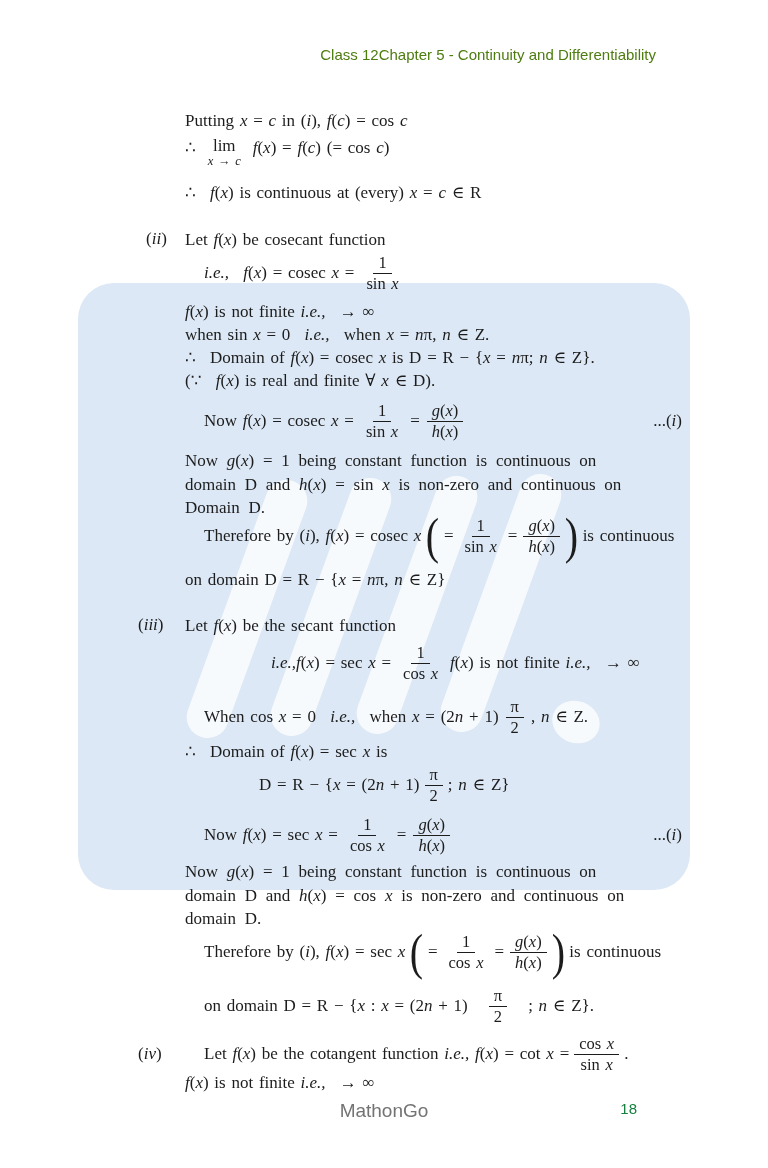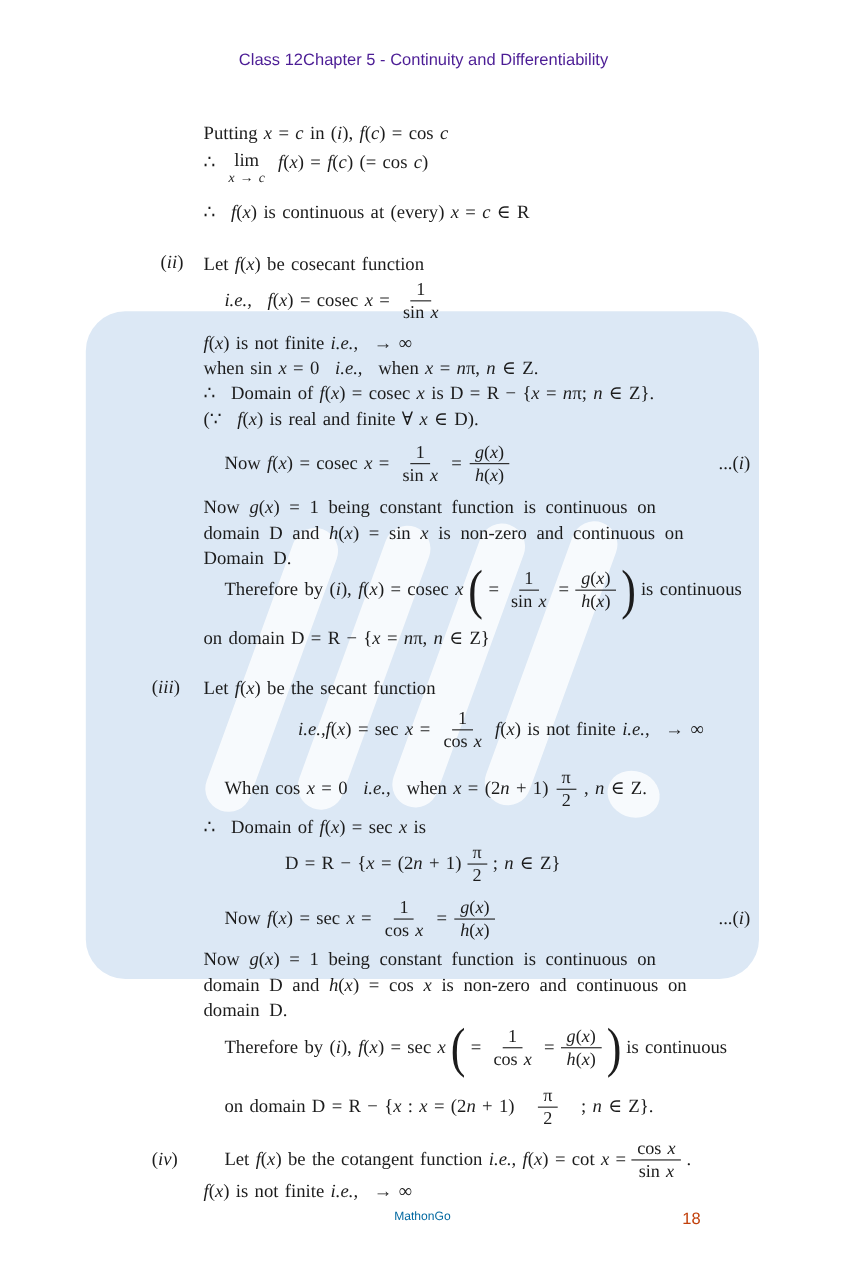--- a/index.html
+++ b/index.html
@@ -1,24 +1,24 @@
 <!DOCTYPE html>
 <html><head>
 <meta charset="utf-8">
 <style>
   html,body{margin:0;padding:0;background:#ffffff;}
   .page{position:relative;width:768px;height:1168px;background:#ffffff;overflow:hidden;
         font-family:"Liberation Serif","DejaVu Serif",serif;color:#1c1c1c;}
   
-  .hdr{position:absolute;top:46px;left:130px;right:128px;display:flex;justify-content:center;
-       font-family:"Liberation Sans","DejaVu Sans",sans-serif;font-size:15px;color:#4c1d95;z-index:3;}
+  .hdr{position:absolute;top:46px;left:130px;right:112px;display:flex;justify-content:flex-end;
+       font-family:"Liberation Sans","DejaVu Sans",sans-serif;font-size:15px;color:#4d7c0f;z-index:3;}
   .ftr-brand{position:absolute;top:1100px;left:0;right:0;text-align:center;
-       font-family:"Liberation Sans","DejaVu Sans",sans-serif;font-size:11px;color:#0369a1;z-index:3;}
+       font-family:"Liberation Sans","DejaVu Sans",sans-serif;font-size:19px;color:#737373;z-index:3;}
   .ftr-page{position:absolute;top:1100px;right:131px;
-       font-family:"Liberation Sans","DejaVu Sans",sans-serif;font-size:15px;color:#c2410c;z-index:3;}
+       font-family:"Liberation Sans","DejaVu Sans",sans-serif;font-size:15px;color:#15803d;z-index:3;}
   
   .wm{position:absolute;left:78px;top:283px;width:612px;height:607px;background:#dce8f5;
       border-radius:36px;z-index:1;}
   .wm .stroke{position:absolute;width:42px;height:272px;background:rgba(255,255,255,0.78);
       border-radius:24px;transform:rotate(20deg);}
   .wm .s1{left:148px;top:190px;}
   .wm .s2{left:232px;top:188px;}
   .wm .s3{left:318px;top:186px;}
   .wm .s4{left:402px;top:184px;}
   .wm .dot{position:absolute;left:474px;top:418px;width:48px;height:42px;background:rgba(255,255,255,0.78);

